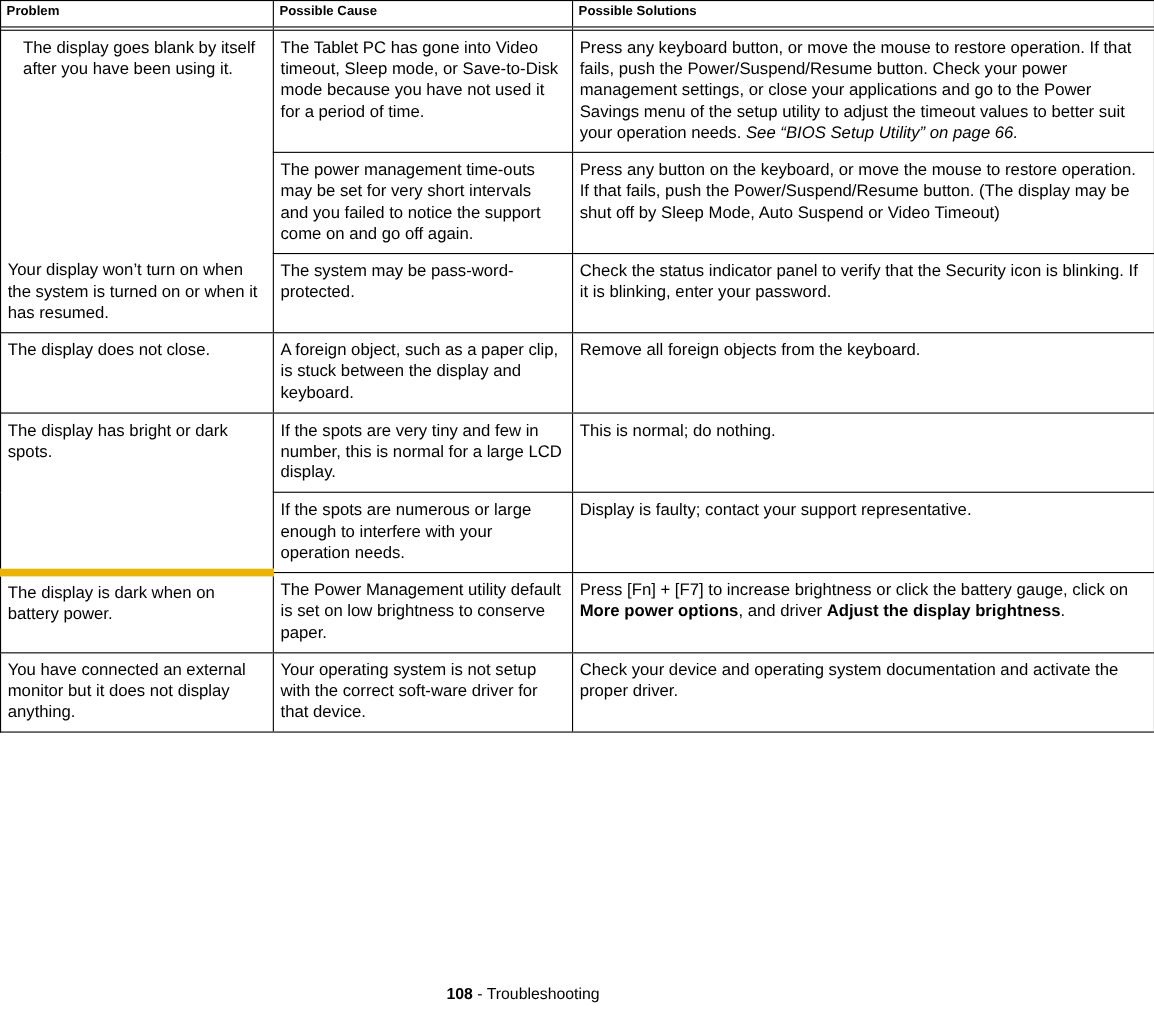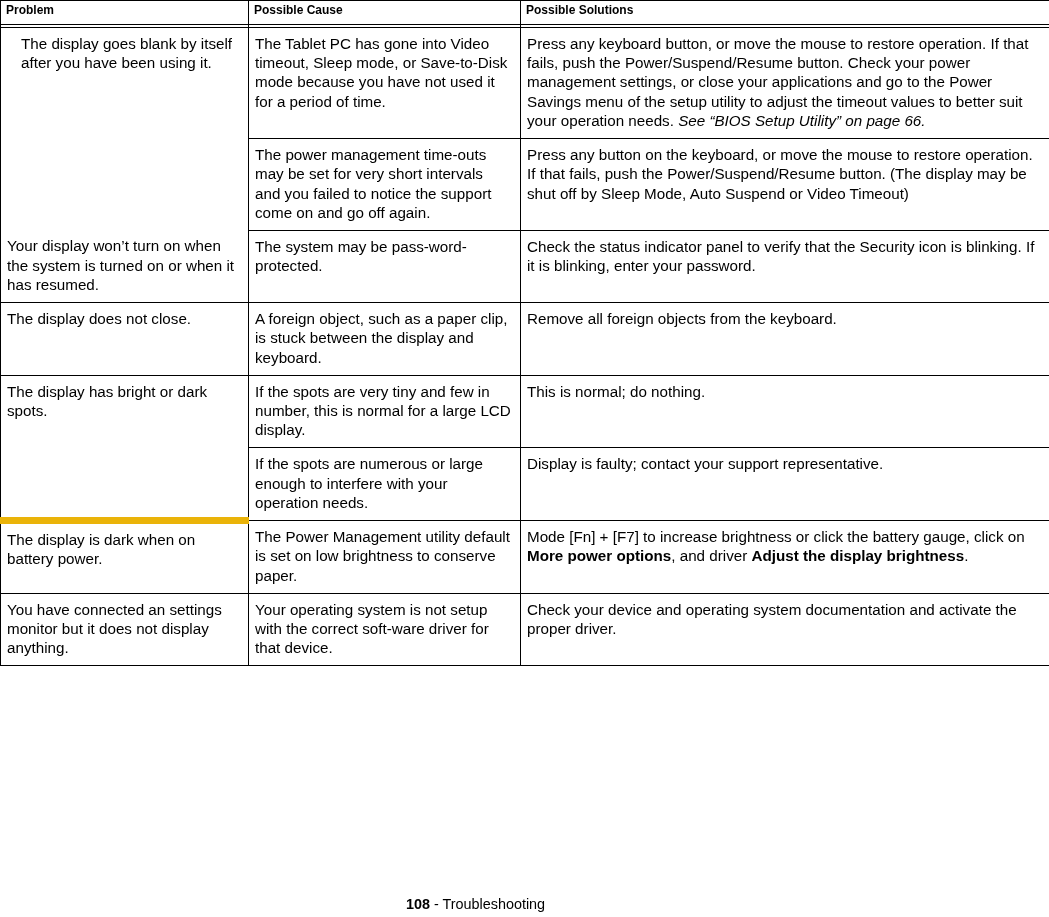--- a/index.html
+++ b/index.html
@@ -138,25 +138,25 @@
         <td class="last">This is normal; do nothing.</td>
       </tr>
       <tr class="grp-end">
         <td>If the spots are numerous or large enough to interfere with your operation needs.</td>
         <td class="last">Display is faulty; contact your support representative.</td>
       </tr>
 
       <tr class="grp-end">
         <td>The display is dark when on battery power.</td>
         <td>The Power Management utility default is set on low brightness to conserve paper.</td>
-        <td class="last"><span>Mode [Fn] + [F7] to increase brightness or click the battery gauge, click on </span><strong class="ui">More power options</strong><span>, and driver </span><strong class="ui">Adjust the display brightness</strong><span>.</span></td>
+        <td class="last"><span>Press [Fn] + [F7] to increase brightness or click the battery gauge, click on </span><strong class="ui">More power options</strong><span>, and driver </span><strong class="ui">Adjust the display brightness</strong><span>.</span></td>
       </tr>
 
       <tr class="grp-end">
-        <td>You have connected an settings monitor but it does not display anything.</td>
+        <td>You have connected an external monitor but it does not display anything.</td>
         <td>Your operating system is not setup with the correct soft-ware driver for that device.</td>
         <td class="last">Check your device and operating system documentation and activate the proper driver.</td>
       </tr>
 
     </tbody>
   </table>
 
   <div class="footer">
     <span class="pg">108</span><span class="dash"> - </span><span class="sect">Troubleshooting</span>
   </div>

